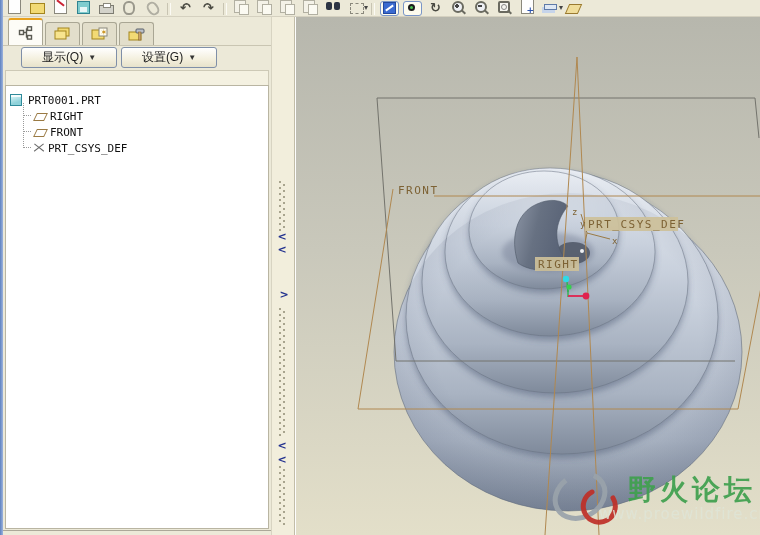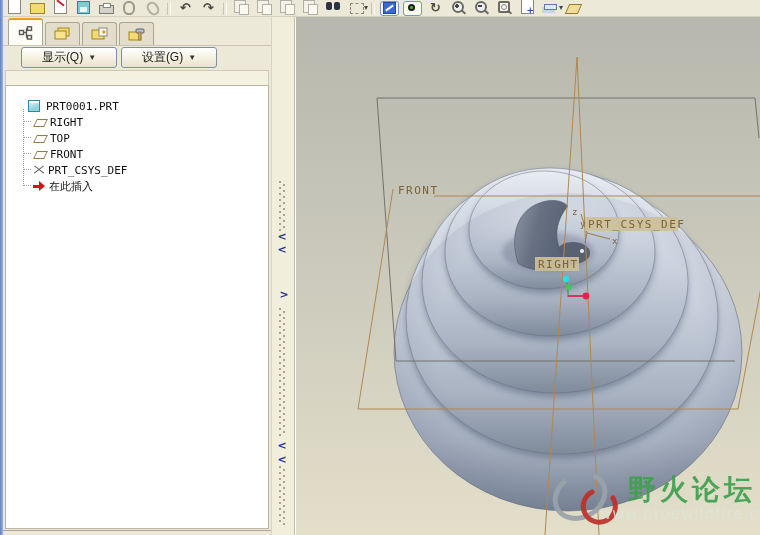--- a/index.html
+++ b/index.html
@@ -59,21 +59,21 @@
   .ddbtn{min-width:80px;height:19px;border:1px solid #7f8fa8;border-radius:3px;cursor:pointer;
     background:linear-gradient(#ffffff,#f3efdd 60%,#e7e2cb);display:flex;align-items:center;justify-content:center;
     font-size:12px;color:#1c1c1c;gap:5px;padding:0 7px;}
   .ddbtn .caret{font-size:8px;color:#333;}
   .tree-header{position:absolute;left:2px;top:53px;right:2px;height:14px;background:#f4f1e1;
     border:1px solid #cdc9b6;}
   .tree{position:absolute;left:2px;top:68px;right:2px;bottom:1px;background:#ffffff;
     border:1px solid #b9b5a2;overflow:hidden;
     font-family:"DejaVu Sans Mono",monospace;font-size:11px;color:#111;}
   .trow{height:16px;display:flex;align-items:center;cursor:pointer;white-space:nowrap;}
-  .trow.root{padding-left:20px;margin-top:12px;}
+  .trow.root{padding-left:2px;margin-top:6px;}
   .tree-children{position:relative;margin-left:0;}
   .tree-children::before{content:"";position:absolute;left:17px;top:-5px;bottom:8px;border-left:1px dotted #9a9a9a;}
   .tree-children .trow{padding-left:17px;}
   .tree-children .trow::before{content:"";width:8px;height:1px;border-top:1px dotted #9a9a9a;margin-right:1px;}
   .ticon{width:14px;height:12px;position:relative;margin-right:4px;flex:none;}
   .ti-part{width:10px;height:10px;margin:0 6px 0 2px;background:linear-gradient(160deg,#e4f8fa,#8fd2da 70%);
     border:1px solid #2e8a9a;box-shadow:inset 0 2px 0 rgba(255,255,255,.8);}
   .ti-datum-plane{width:9px;height:6px;border:1px solid #9a7a44;transform:skewX(-26deg);margin:2px 4px 0 3px;}
   .ti-csys{margin-right:2px;}
   .ti-csys::before,.ti-csys::after{content:"";position:absolute;left:1px;top:5px;width:12px;height:1.4px;background:#6a6a6a;}
@@ -239,33 +239,25 @@
         <span class="ticon ti-part"></span>
         <span>PRT0001.PRT</span>
       </div>
       <div class="tree-children" id="tree-children">
           <div class="trow">
             <span class="ticon ti-datum-plane"></span>
             <span>RIGHT</span>
           </div>
           <div class="trow">
             <span class="ticon ti-datum-plane"></span>
-            <span>TOP</span>
-          </div>
-          <div class="trow">
-            <span class="ticon ti-datum-plane"></span>
             <span>FRONT</span>
           </div>
           <div class="trow">
             <span class="ticon ti-csys"></span>
             <span>PRT_CSYS_DEF</span>
-          </div>
-          <div class="trow">
-            <span class="ticon ti-insert-here"></span>
-            <span>在此插入</span>
           </div>
         </div>
     </div>
   </div>
 
   <div class="sash">
     <div class="grip" style="top:163px;height:52px;"></div>
     <div class="chev" style="top:214px;">&lt;</div>
     <div class="chev" style="top:227px;">&lt;</div>
     <div class="chev" style="top:272px;left:6px;">&gt;</div>

